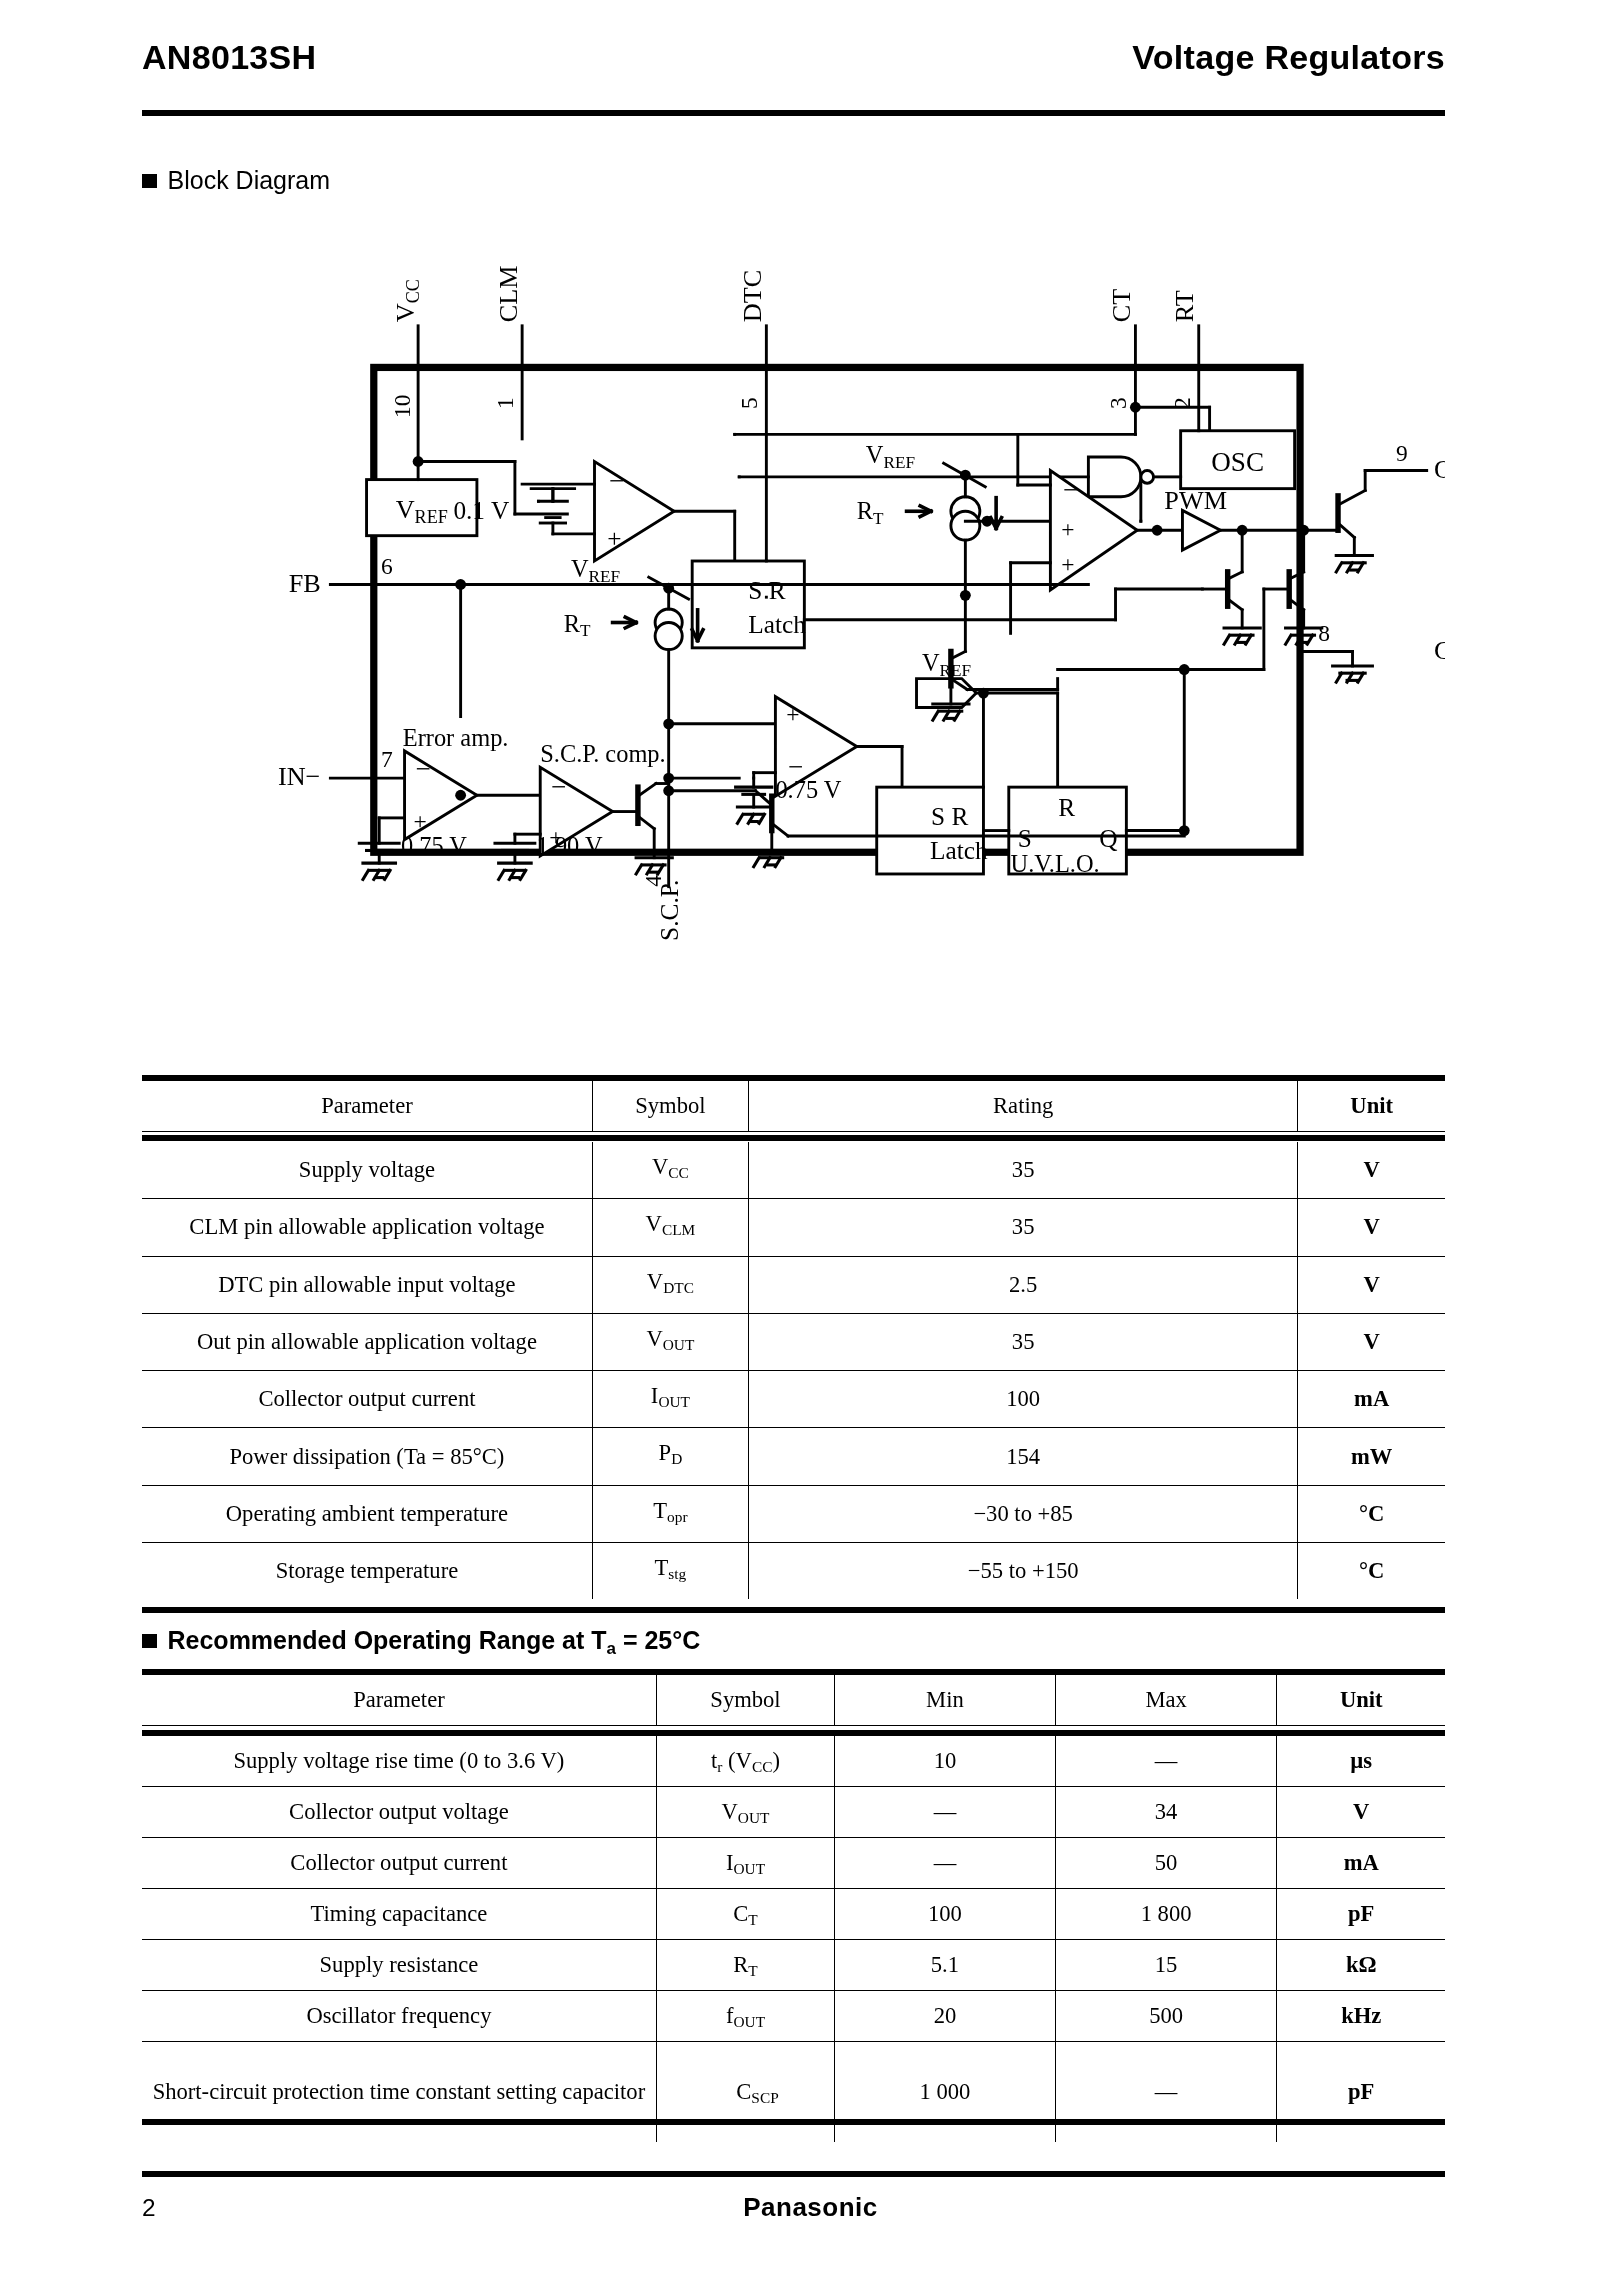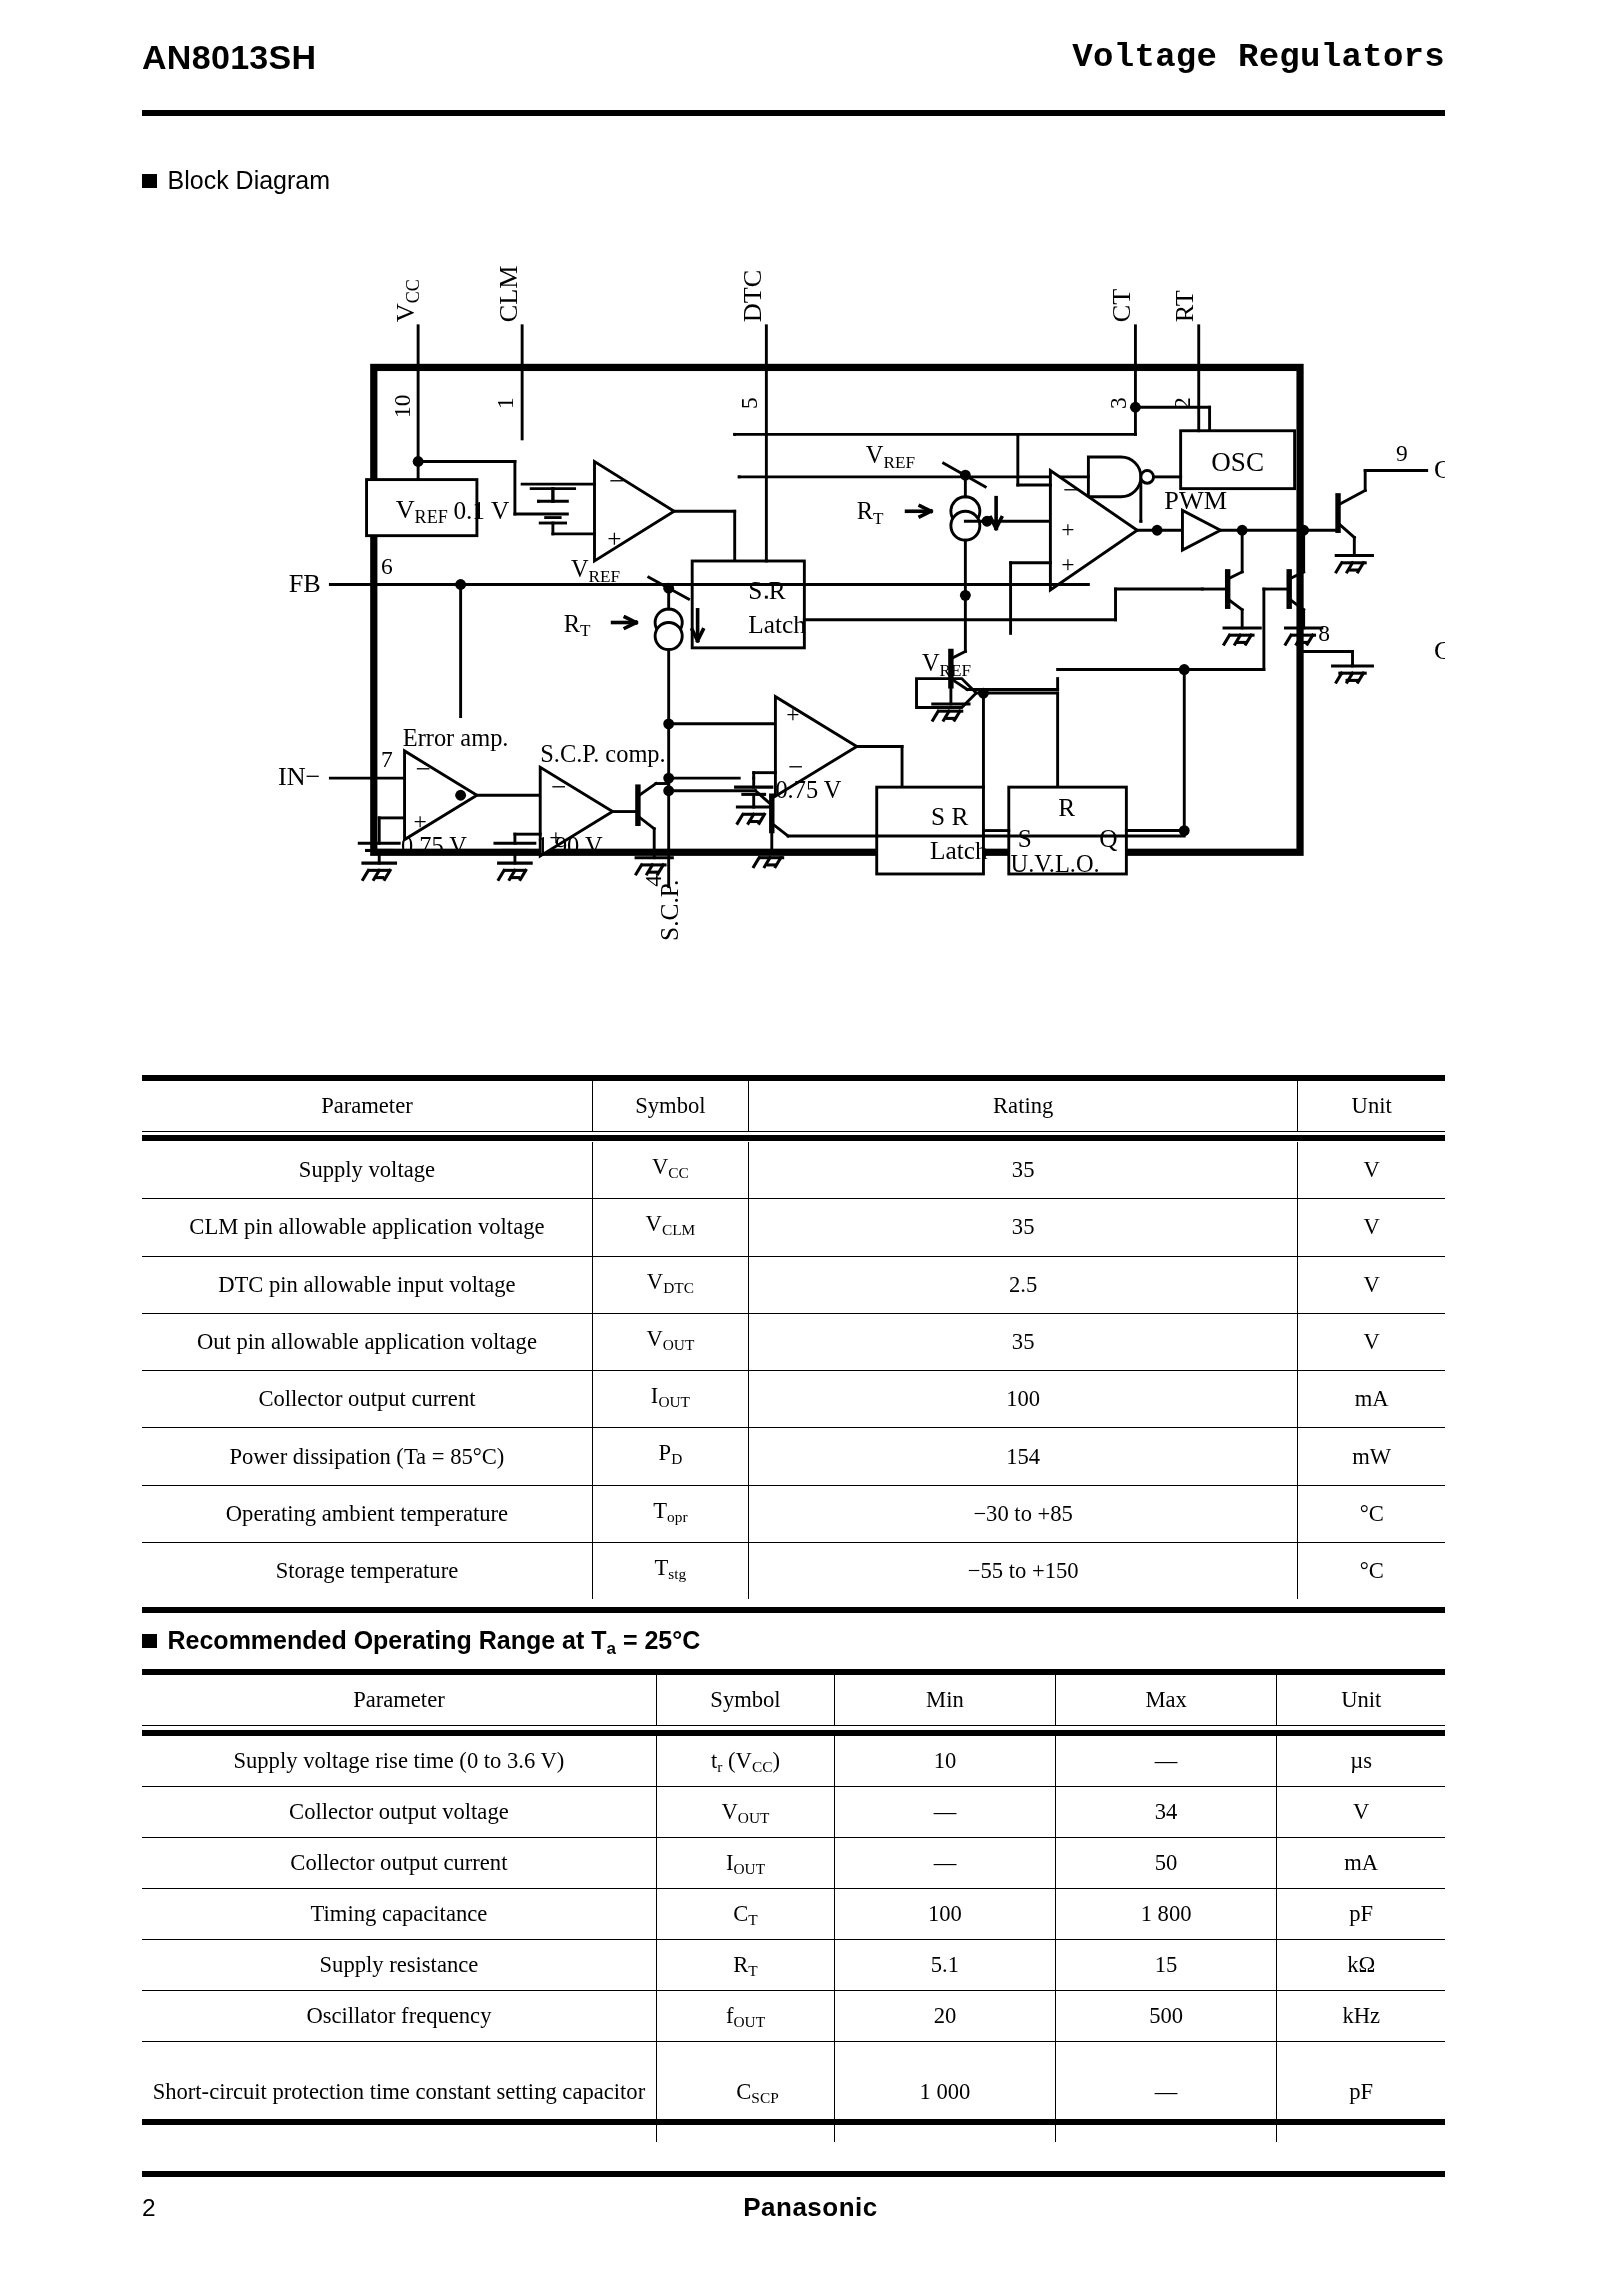--- a/index.html
+++ b/index.html
@@ -10,21 +10,21 @@
     color:#000;
     position:relative;
     overflow:hidden;
   }
   .page{position:absolute;left:0;top:0;width:1621px;height:2290px;}
 
   
   .hdr{position:absolute;left:142px;top:38px;width:1303px;height:54px;}
   .hdr-left{position:absolute;left:0;top:0;font-family:"Liberation Sans",sans-serif;
             font-size:34px;font-weight:bold;letter-spacing:0.3px;}
-  .hdr-right{position:absolute;right:0;top:0;font-family:Liberation Mono, monospace;
+  .hdr-right{position:absolute;right:0;top:0;font-family:Liberation Sans, sans-serif;
             font-size:34px;font-weight:bold;letter-spacing:0.3px;}
   .hdr-rule{position:absolute;left:142px;top:110px;width:1303px;height:6.3px;background:#000;}
 
   
   .sec{position:absolute;font-family:"Liberation Sans",sans-serif;font-size:25px;
        white-space:nowrap;}
   .sec .sq{display:inline-block;width:14.5px;height:14.5px;background:#000;margin-right:11px;
            vertical-align:0.9px;}
   sub{font-size:.68em;vertical-align:-.28em;}
 
@@ -32,21 +32,21 @@
   #diagram{position:absolute;left:142px;top:163px;width:1303px;height:796px;}
   #diagram svg{display:block;}
 
   
   .tbl{position:absolute;left:142px;width:1303px;border-collapse:collapse;
        font-family:"Liberation Serif",serif;font-size:22.6px;}
   .tbl td,.tbl th{border-left:1.8px solid #000;border-right:1.8px solid #000;
        border-top:1.8px solid #000;border-bottom:1.8px solid #000;
        padding:0;font-weight:normal;}
   .tbl tr td:first-child,.tbl tr th:first-child{border-left:none;}
-  .tbl tr td:last-child,.tbl tr th:last-child{border-right:none;}
+  .tbl tr td:last-child,.tbl tr th:last-child{border-right:none;font-weight:bold;}
   .tbl .edge-top td,.tbl .edge-top th{border-top:none;}
   .tbl .edge-bot td{border-bottom:none;}
   .rule-top{position:absolute;left:142px;width:1303px;height:6.3px;background:#000;}
   .rule-mid{position:absolute;left:142px;width:1303px;height:6.3px;background:#000;}
   .rule-bot{position:absolute;left:142px;width:1303px;height:6.3px;background:#000;}
   .cell{height:50px;line-height:50px;}
   .c-param{padding-left:16.3px;text-align:center;}
   .c-center{text-align:center;}
 
   

